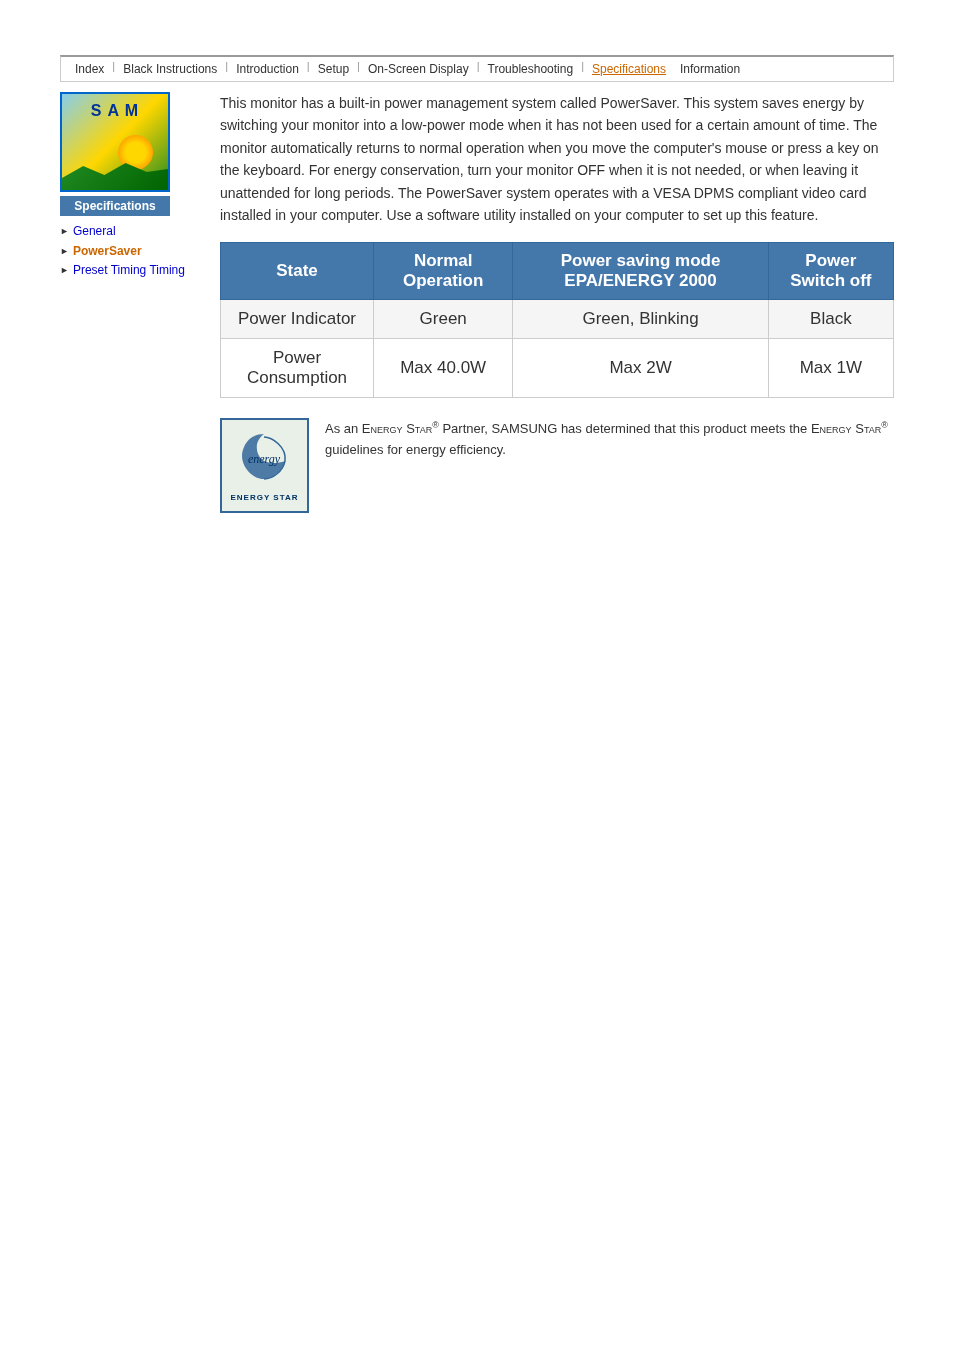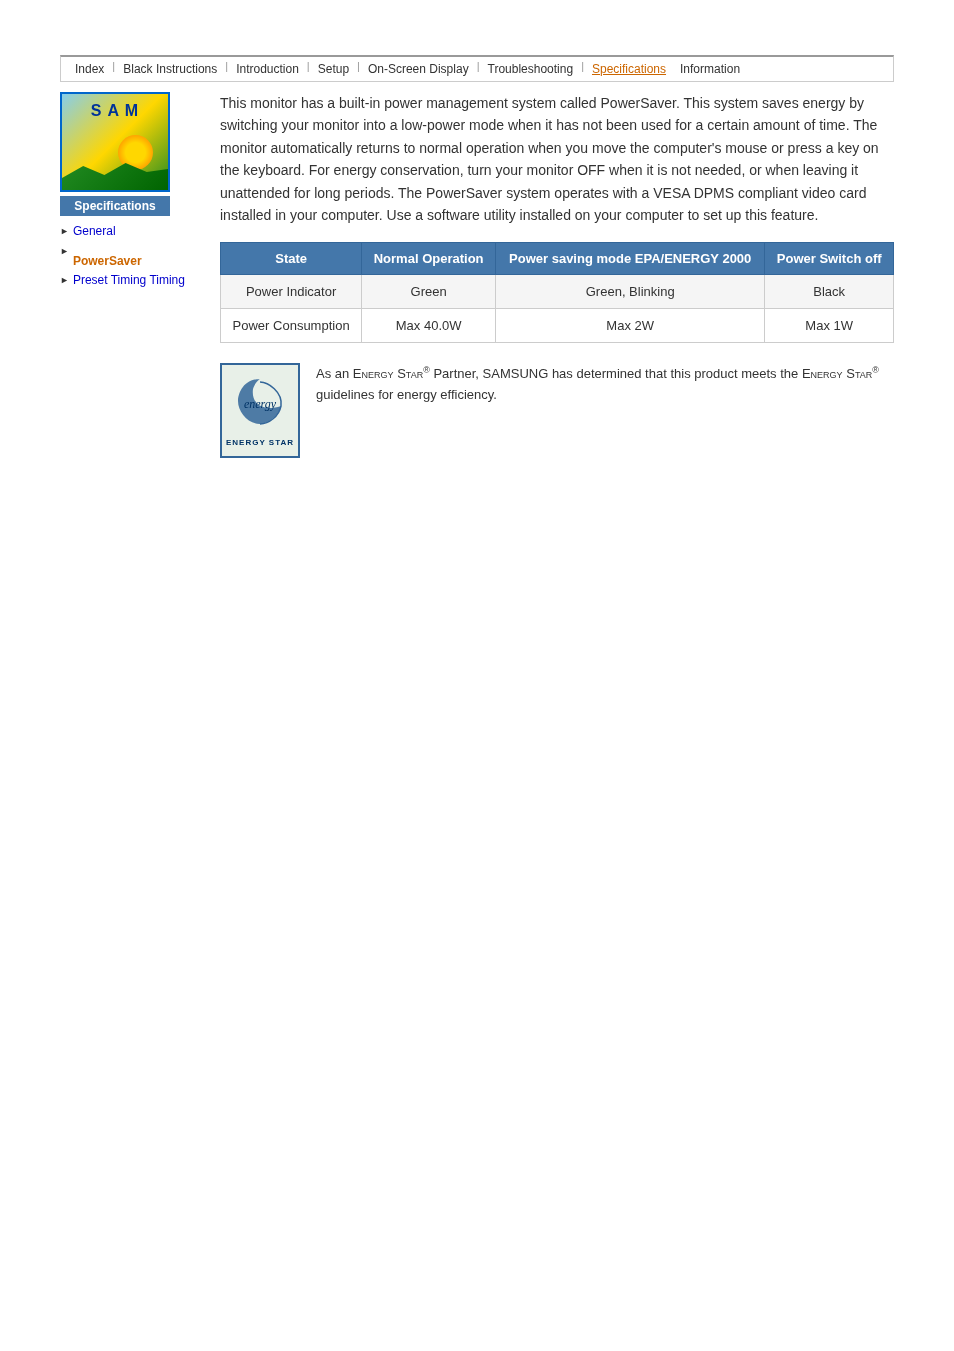--- a/index.html
+++ b/index.html
@@ -116,21 +116,20 @@
     }
     .sidebar-nav li a {
       color: #0000cc;
       text-decoration: none;
       line-height: 1.3;
       text-align: center;
     }
     .sidebar-nav li a.current {
       color: #cc6600;
       font-weight: bold;
-      margin-top: 10px;
     }
     .arrow-icon {
       color: #333333;
       font-size: 9px;
       margin-top: 2px;
       flex-shrink: 0;
     }
 
     
     .content-area {
@@ -143,21 +142,21 @@
       line-height: 1.6;
       margin-bottom: 16px;
       color: #333333;
     }
 
     
     .power-table {
       width: 100%;
       border-collapse: collapse;
       margin-bottom: 20px;
-      font-size: 13px;
+      font-size: 17px;
     }
     .power-table th {
       background: #4477aa;
       color: #ffffff;
       padding: 8px 10px;
       text-align: center;
       border: 1px solid #336699;
       font-weight: bold;
     }
     .power-table td {
@@ -170,21 +169,21 @@
       background: #f5f5f5;
     }
 
     
     .energy-section {
       display: flex;
       align-items: flex-start;
       gap: 16px;
     }
     .energy-star-logo {
-      width: 80px;
+      width: 89px;
       height: 95px;
       border: 2px solid #336699;
       display: flex;
       flex-direction: column;
       align-items: center;
       justify-content: center;
       background: #e8f0e8;
       flex-shrink: 0;
     }
     .energy-star-symbol {

